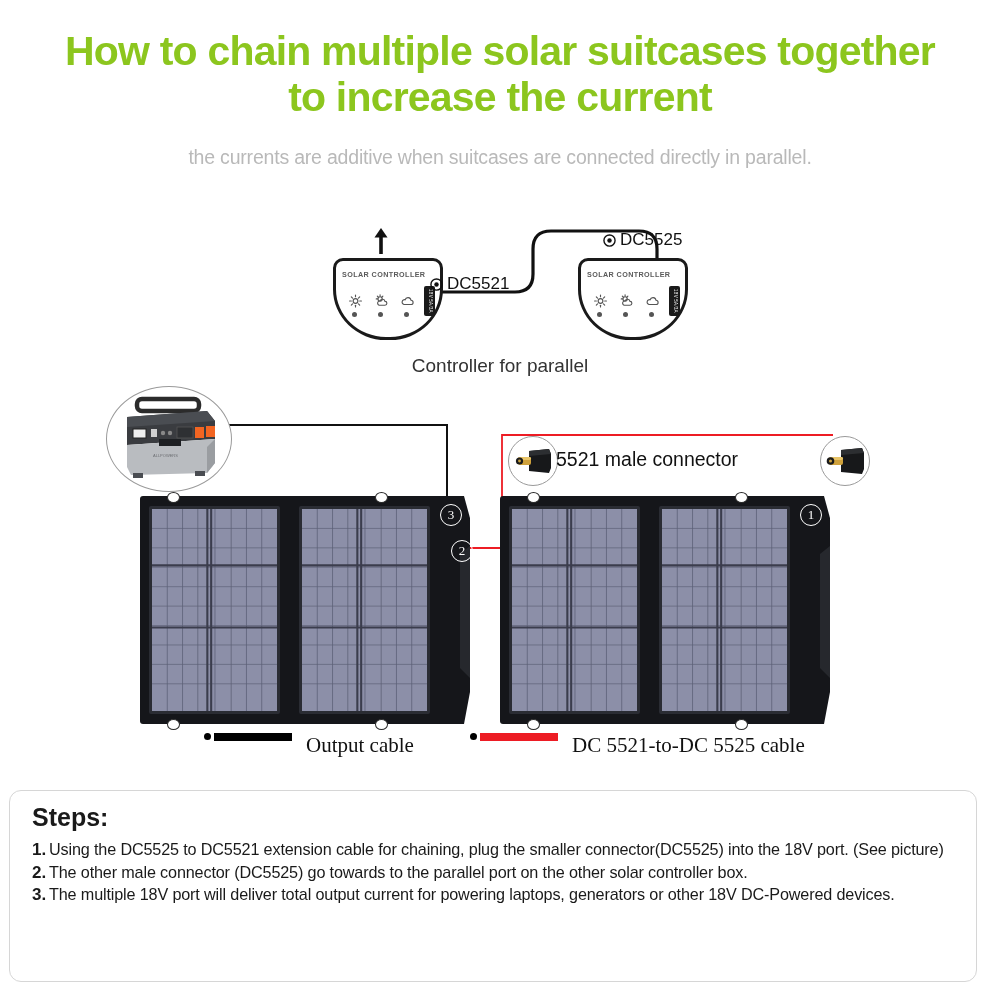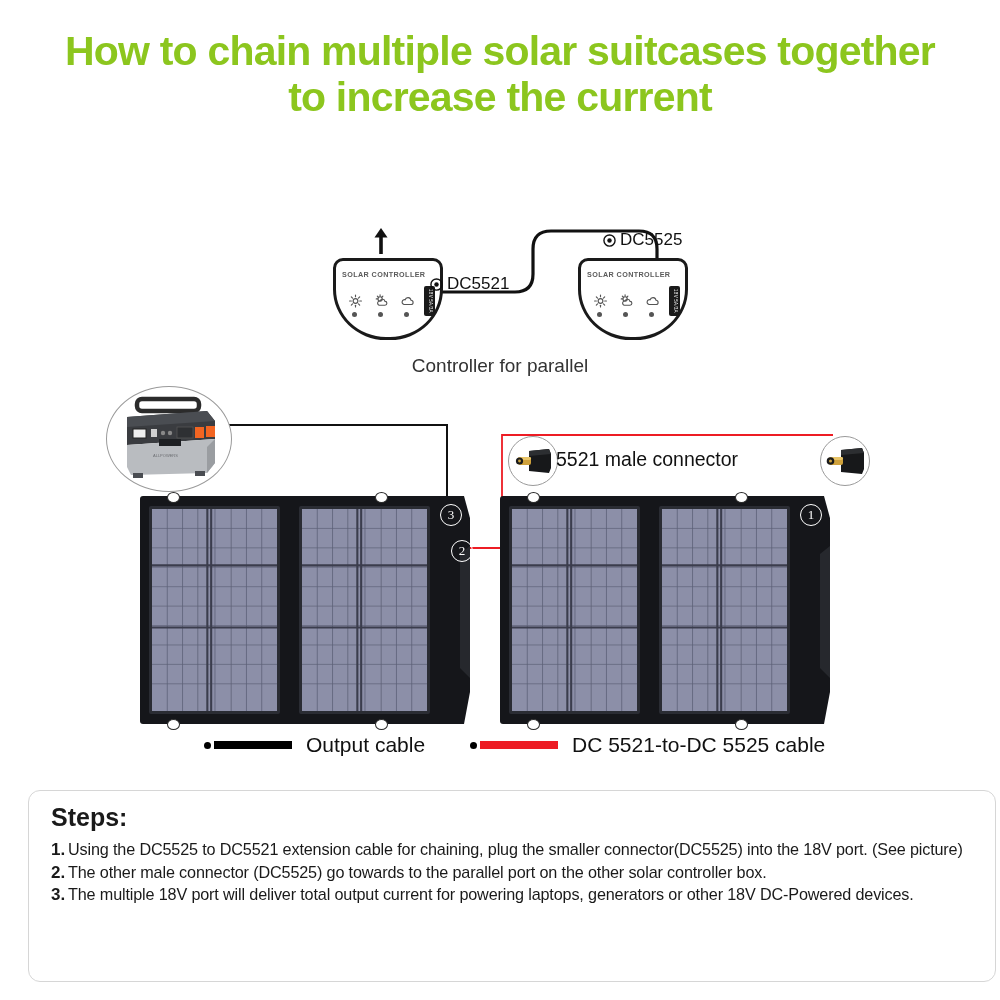--- a/index.html
+++ b/index.html
@@ -97,28 +97,28 @@
   }
   .flap{position:absolute;top:496px;width:40px;height:228px;}
   .num-badge{
     position:absolute;width:20px;height:20px;border-radius:50%;
     border:1.5px solid #ffffff;color:#ffffff;font-size:13px;
     display:flex;align-items:center;justify-content:center;
     font-family:"Liberation Serif", serif;
   }
 
   
-  .legend-item{position:absolute;display:flex;align-items:center;}
+  .legend-item{position:absolute;display:flex;font-family:Liberation Serif, serif;}
   .legend-dot{width:7px;height:7px;border-radius:50%;margin-right:3px;}
   .legend-bar{width:78px;height:8px;}
   .legend-text{margin-left:14px;font-size:21px;color:#111;white-space:nowrap;}
 
   
   .steps-box{
-    position:absolute;left:28px;top:790px;width:968px;height:192px;
+    position:absolute;left:9px;top:790px;width:968px;height:192px;
     border:1.3px solid #d6d6d6;border-radius:12px;background:#fff;
     box-sizing:border-box;
   }
   .steps-title{
     position:absolute;left:22px;top:12px;font-size:25px;font-weight:bold;color:#1a1a1a;
   }
   .steps-list{position:absolute;left:22px;top:48px;right:14px;}
   .step{display:flex;margin-bottom:1px;font-size:16.2px;color:#1a1a1a;line-height:21.5px;}
   .step .n{font-weight:bold;width:17px;flex:0 0 17px;font-size:17px;}
   .step .t{flex:1;letter-spacing:-0.15px;}
@@ -129,20 +129,21 @@
 <body>
 
 <div class="stage">
 
   <div class="title">
     <span>How to chain multiple solar suitcases together</span>
     <span class="l2">to increase the current</span>
   </div>
 
   <div class="subtitle">
+    <div>the currents are additive when suitcases are connected directly in parallel.</div>
   </div>
 
   <div class="ctrl-wrap">
 
     <svg style="position:absolute;left:0;top:0;width:1000px;height:140px">
       <path d="M443,70 L515,70 Q533,70 533,52 L533,27 Q533,9 551,9 L639,9 Q657,9 657,27 L657,46" fill="none" stroke="#111" stroke-width="3.2" stroke-linecap="round"></path>
     </svg>
 
     <div class="ctrl" style="left:333px;top:36px;">
       <div class="body"></div>

